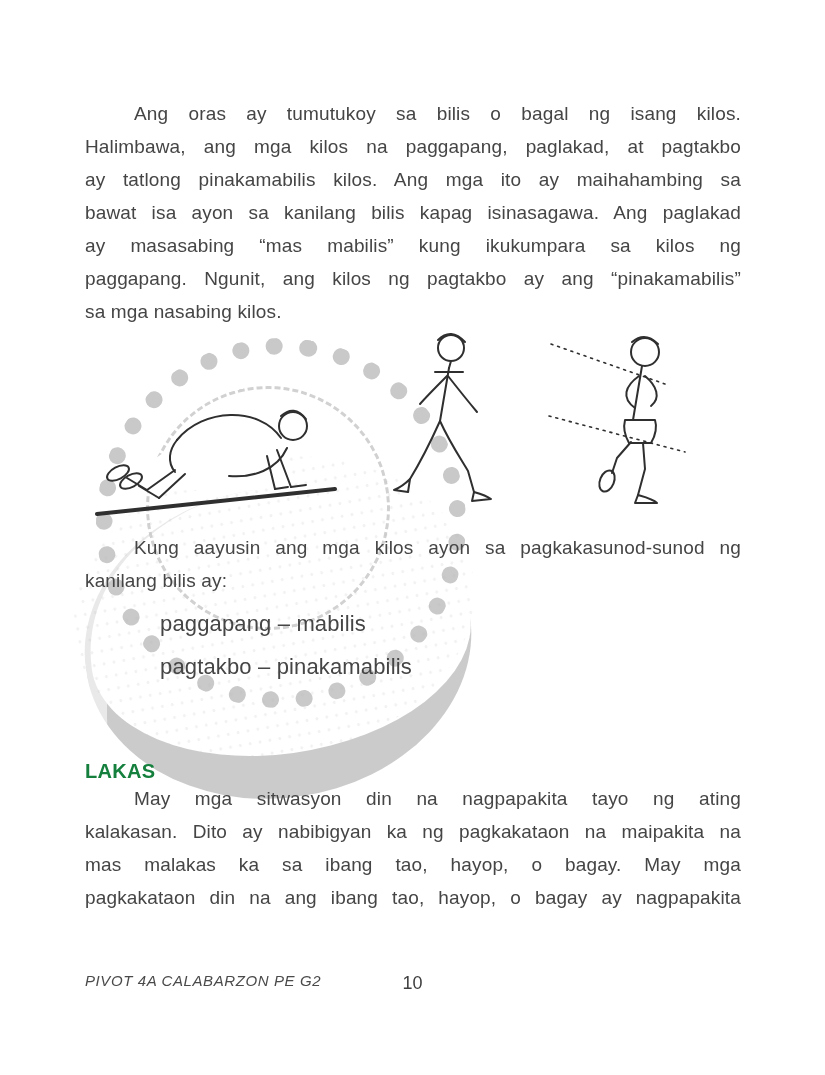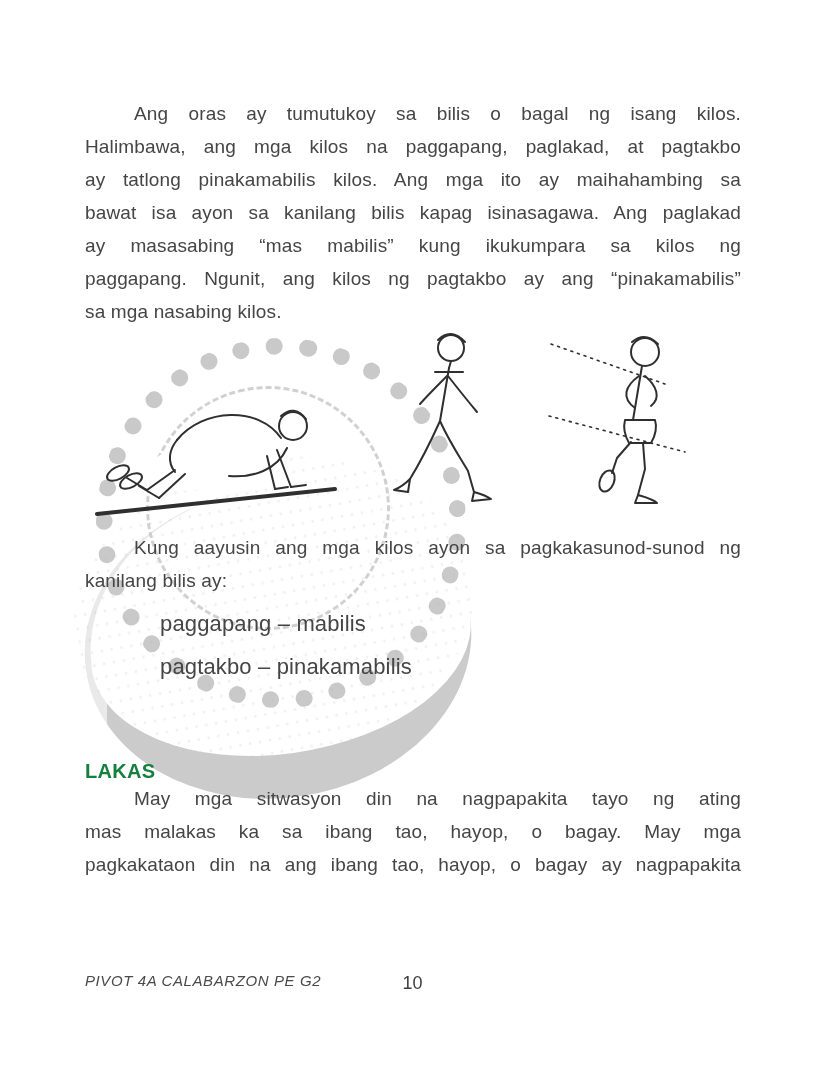--- a/index.html
+++ b/index.html
@@ -160,20 +160,21 @@
 
   <div class="slist">
     <div class="sitem">paggapang – mabilis</div>
     <div class="sitem">pagtakbo – pinakamabilis</div>
   </div>
 
   <div class="heading">LAKAS</div>
 
   <div class="block" style="top:782px">
     <div class="tline ind">May mga sitwasyon din na nagpapakita tayo ng ating</div>
+    <div class="tline">kalakasan. Dito ay nabibigyan ka ng pagkakataon na maipakita na</div>
     <div class="tline">mas malakas ka sa ibang tao, hayop, o bagay. May mga</div>
     <div class="tline">pagkakataon din na ang ibang tao, hayop, o bagay ay nagpapakita</div>
   </div>
 
   <div class="footer">
     <span class="book">PIVOT 4A CALABARZON PE G2</span>
     <span class="pageno">10</span>
   </div>
 
 </div>

